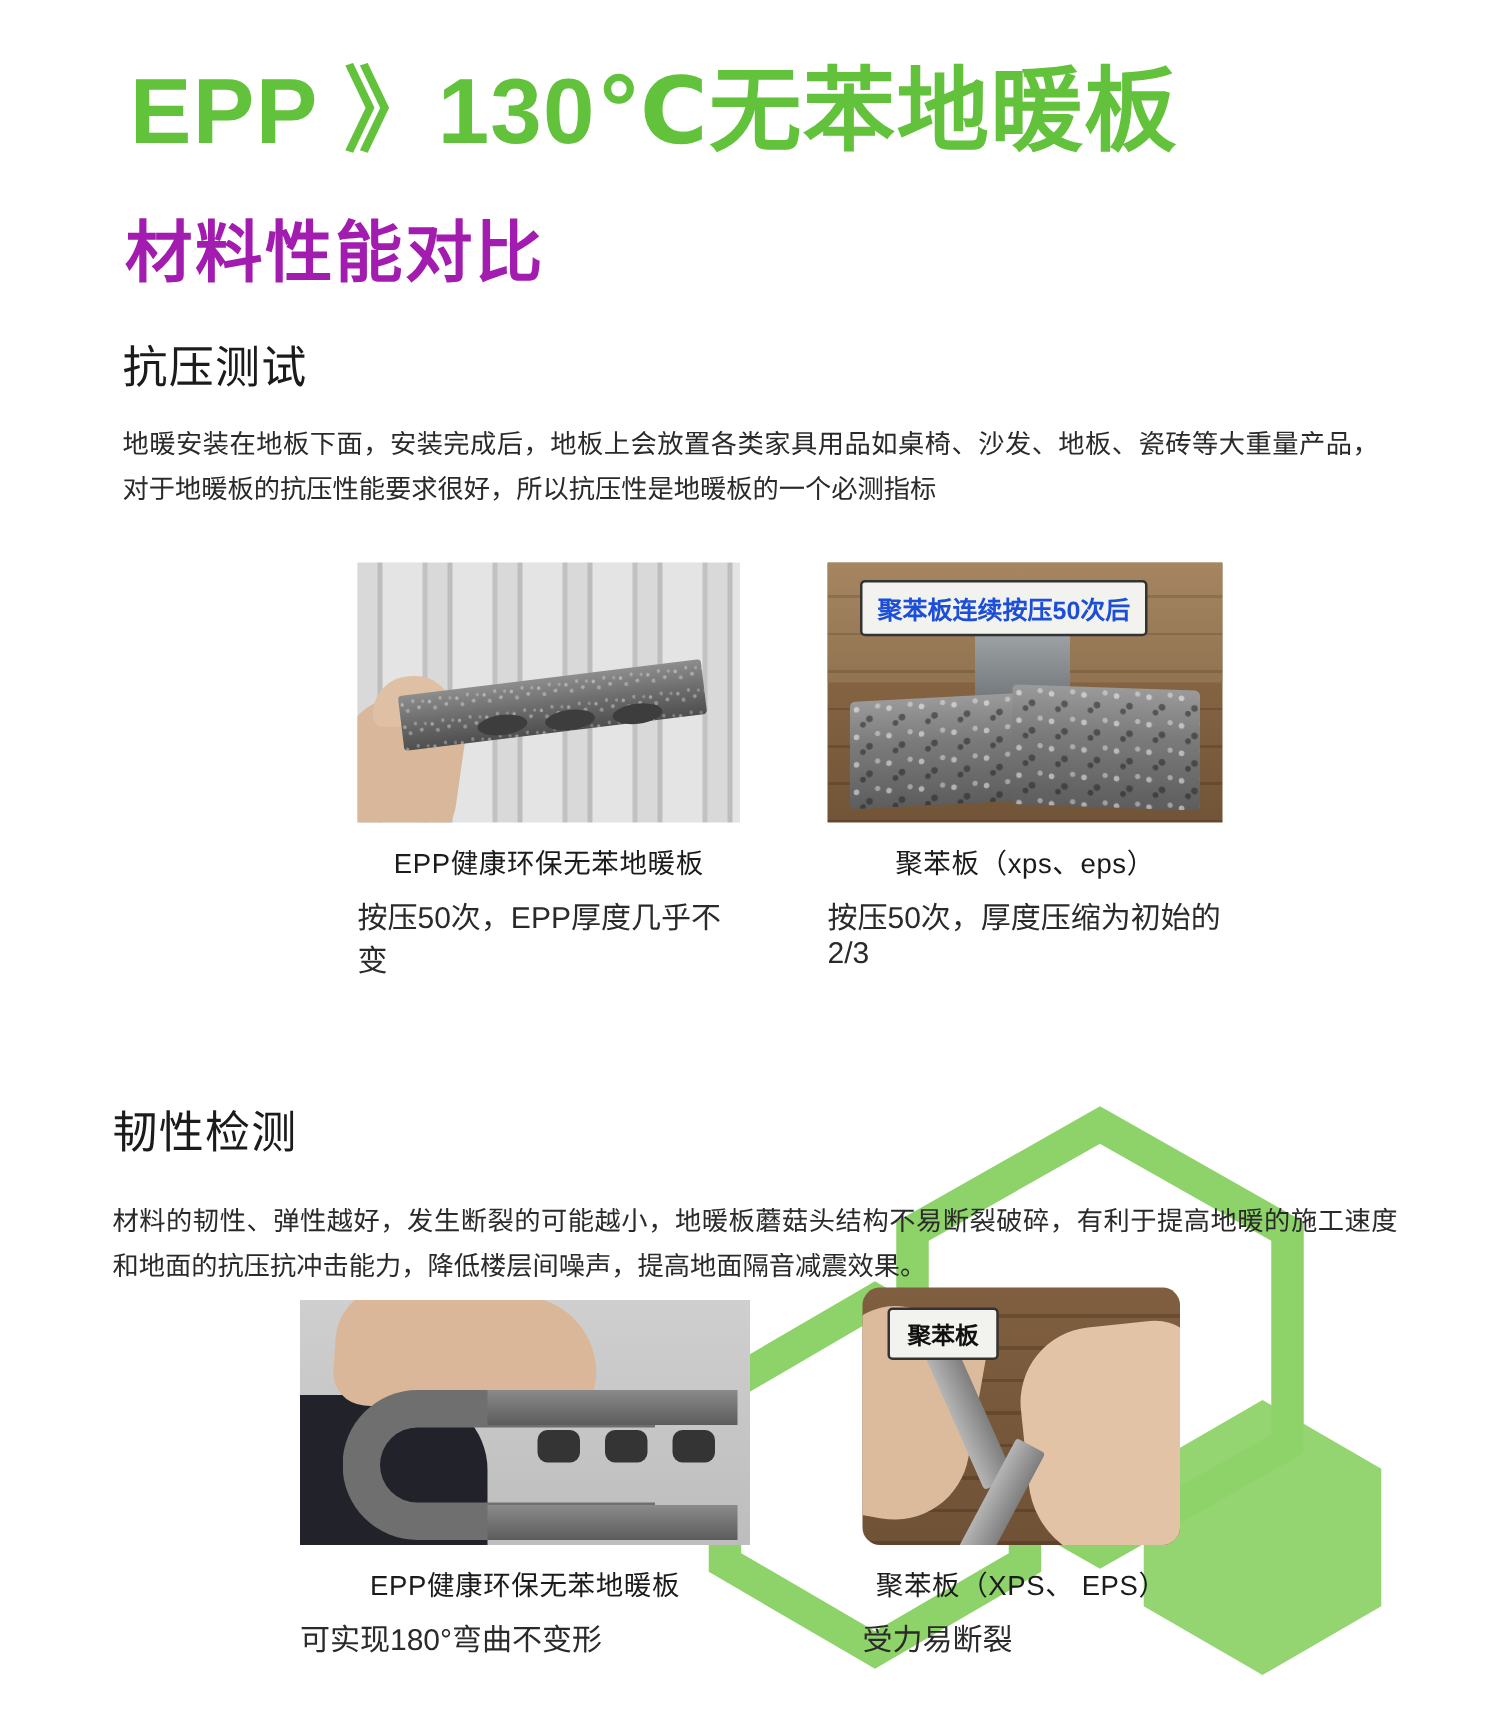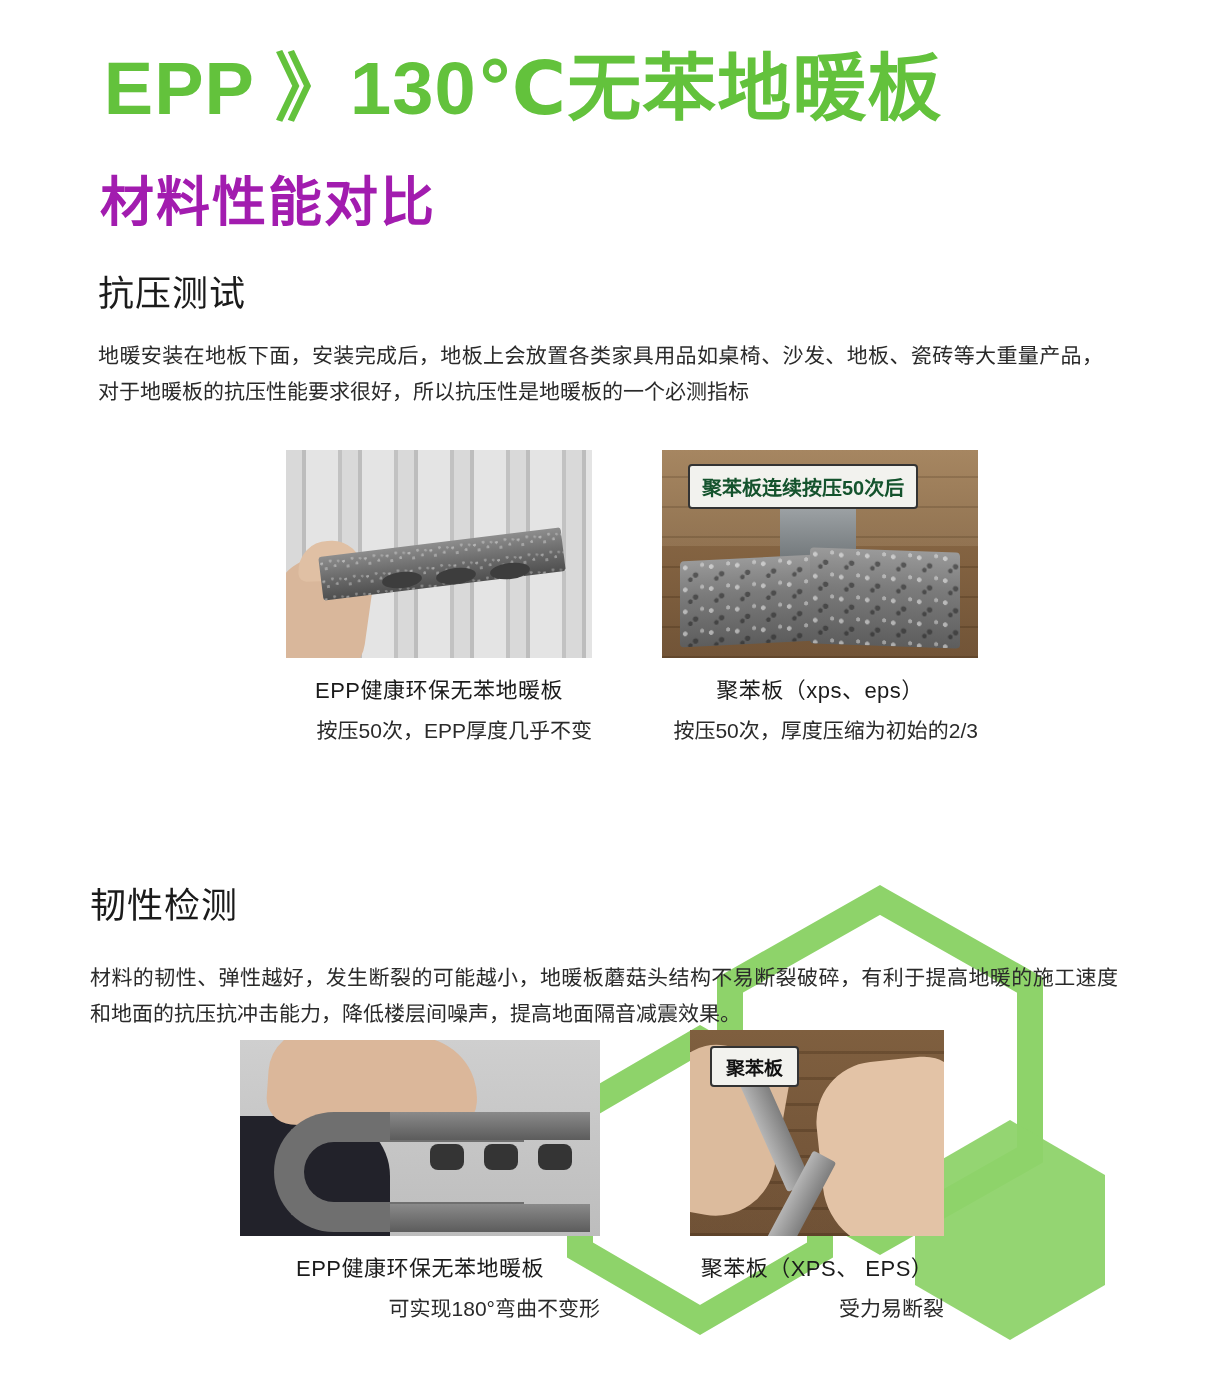--- a/index.html
+++ b/index.html
@@ -70,22 +70,22 @@
     background: #cfcfcf;
   }
   .caption-main {
     text-align: center;
     font-size: 22px;
     color: #1b1b1b;
     margin-top: 14px;
     letter-spacing: 0.5px;
   }
   .caption-sub {
-    text-align: right;
-    font-size: 21px;
+    text-align: left;
+    font-size: 24px;
     color: #2a2a2a;
     margin-top: 10px;
   }
 
   
   .ph1 {
     background:
       linear-gradient(90deg,
         #d9d9d9 0px, #d9d9d9 16px,
         #bdbdbd 16px, #bdbdbd 20px,
@@ -155,21 +155,21 @@
   }
   .ph2 .tag {
     position: absolute;
     left: 26px; top: 14px;
     background: #f2f2ee;
     border: 2px solid #333;
     border-radius: 4px;
     padding: 6px 12px;
     font-size: 20px;
     font-weight: bold;
-    color: #14532d;
+    color: #1d4ed8;
     white-space: nowrap;
   }
   .ph2 .blockA, .ph2 .blockB {
     position: absolute;
     background: linear-gradient(180deg, #9a9a9a 0%, #7b7b7b 40%, #5d5d5d 100%);
     border-radius: 4px;
   }
   .ph2 .blockA::after, .ph2 .blockB::after {
     content: "";
     position: absolute; inset: 0;
@@ -232,20 +232,21 @@
   .ph3 .knob {
     position: absolute;
     width: 34px; height: 26px;
     background: #343434;
     border-radius: 8px;
   }
 
   
   .ph4 {
     background: linear-gradient(180deg, #7b5a39 0%, #6b4c30 100%);
+    border-radius: 14px;
   }
   .ph4 .wood-lines {
     position: absolute; inset: 0;
     background-image: repeating-linear-gradient(0deg,
       rgba(0,0,0,.12) 0px, rgba(0,0,0,.12) 3px,
       rgba(255,255,255,.03) 3px, rgba(255,255,255,.03) 26px);
   }
   .ph4 .tag {
     position: absolute;
     left: 20px; top: 16px;

